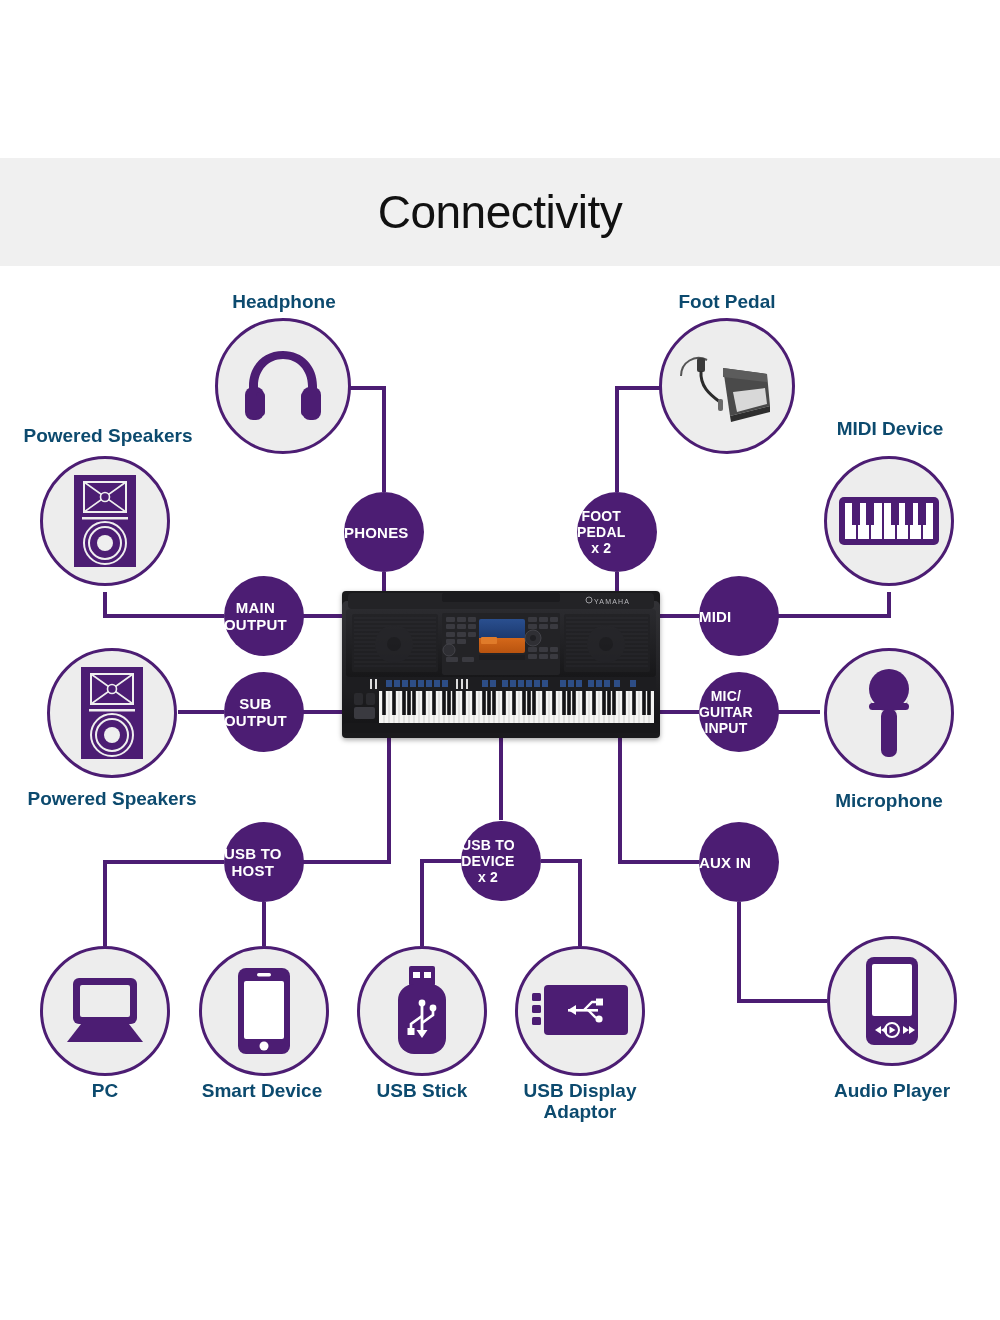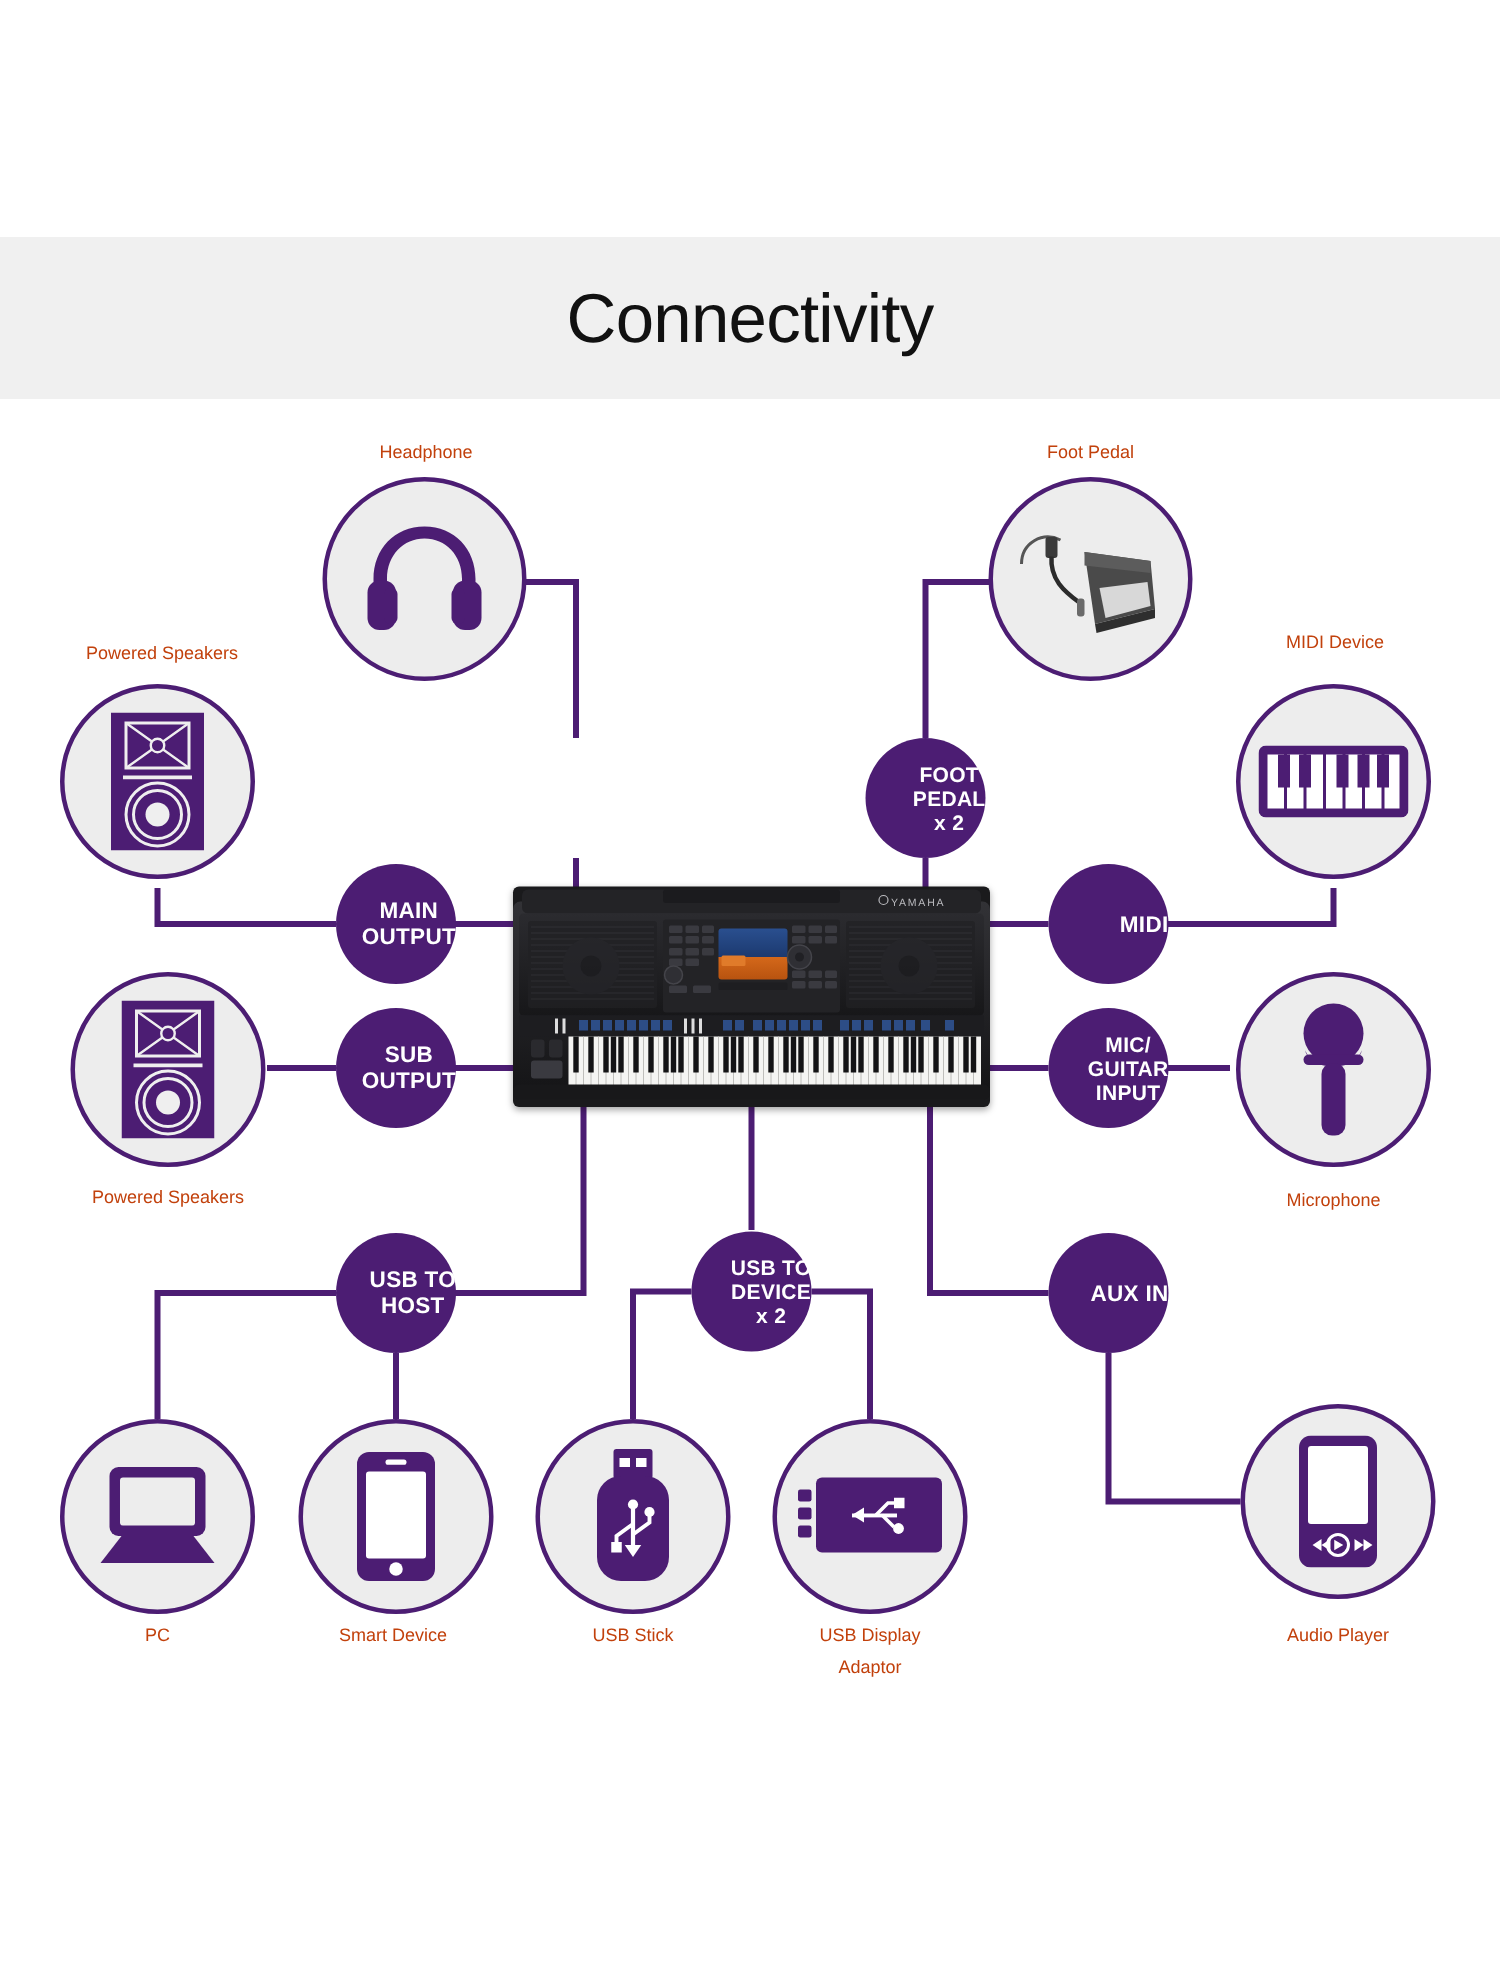--- a/index.html
+++ b/index.html
@@ -31,37 +31,37 @@
     border-radius: 50%;
     background: #ededed;
     border: 3px solid #4c1d73;
     display: flex; align-items: center; justify-content: center;
   }
   
   .port {
     position: absolute;
     border-radius: 50%;
     background: #4c1d73;
-    display: flex; align-items: center; justify-content: flex-end;
+    display: flex; align-items: center; justify-content: flex-start;
     text-align: center;
   }
   .port span {
     color: #ffffff; font-weight: 700;
     font-size: 15px; line-height: 17px;
     letter-spacing: 0.2px;
     font-family: "Liberation Sans", sans-serif;
     white-space: pre-line;
   }
   .port.small span { font-size: 14px; line-height: 16px; }
 
   
   .caption {
     position: absolute;
-    color: #c2410c; font-weight: 400;
-    font-size: 12px; line-height: 21px;
+    color: #0c4a6e; font-weight: 700;
+    font-size: 19px; line-height: 21px;
     text-align: center;
     font-family: "Liberation Sans", sans-serif;
     white-space: pre-line;
   }
 
   
   .keyboard {
     position: absolute;
     border-radius: 4px;
     overflow: hidden;
@@ -432,20 +432,23 @@
           <rect x="280.2" y="100" width="3.6" height="24"></rect>
             <rect x="290.2" y="100" width="3.6" height="24"></rect>
           <rect x="300.2" y="100" width="3.6" height="24"></rect>
             <rect x="305.2" y="100" width="3.6" height="24"></rect>
         </g>
       </g>
       <rect x="0" y="132" width="318" height="10" rx="4" fill="#18181a"></rect>
     </svg>
   </div>
 
+  <div class="port" style="left:344px; top:492px; width:80px; height:80px;">
+    <span>PHONES</span>
+  </div>
 
   <div class="port small" style="left:577px; top:492px; width:80px; height:80px;">
     <span>FOOT
 PEDAL
 x 2</span>
   </div>
 
   <div class="port" style="left:224px; top:576px; width:80px; height:80px;">
     <span>MAIN
 OUTPUT</span>

